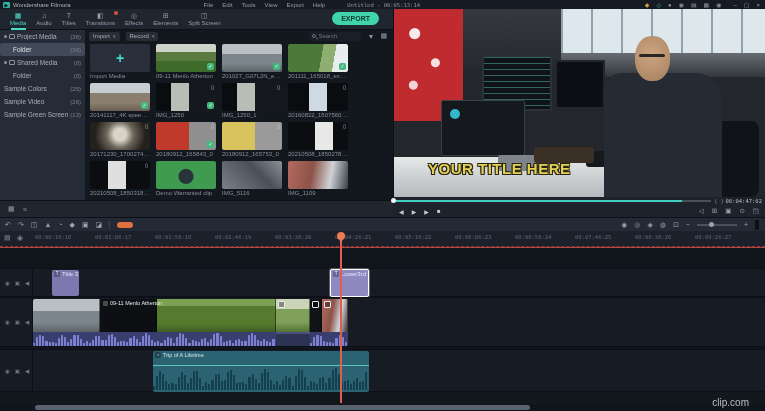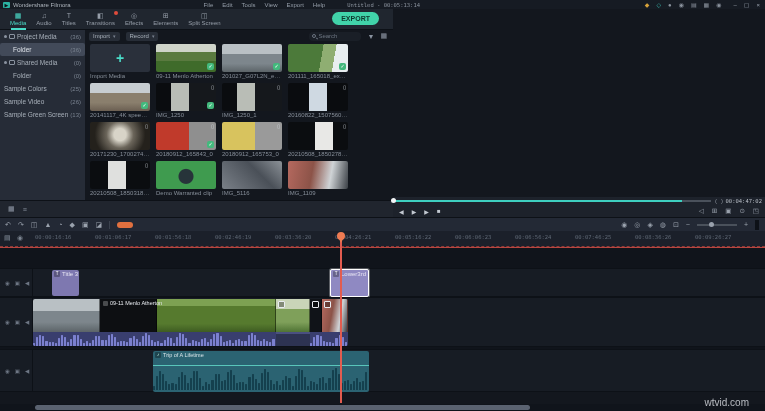--- a/index.html
+++ b/index.html
@@ -412,20 +412,35 @@
       </div>
       <div class="cell">
         <div class="thumb art-people">
           
           
         </div>
         <div class="flab">IMG_1109</div>
       </div>
   </div>
 
+  <div id="preview">
+    <div class="pv-windows"></div>
+    <div class="pv-underwin"></div>
+    <div class="pv-midwall"></div>
+    <div class="pv-wall"></div>
+    <div class="pv-monitor1"></div>
+    <div class="pv-monitor2"></div>
+    <div class="pv-chair"></div>
+    <div class="pv-desk"></div>
+    <div class="pv-laptop"></div>
+    <div class="pv-deskstuff"></div>
+    <div class="pv-body"></div>
+    <div class="pv-head"></div>
+    <div id="pv-title">YOUR TITLE HERE</div>
+  </div>
 
   <div id="seekrow">
     <div id="seektrack">
       <div id="seekprog" style="width: 91%;"></div>
       <div id="seekdot"></div>
     </div>
     <div id="seekmarks">
       <span>(</span>
         <span>)</span>
     </div>
@@ -721,14 +736,14 @@
     </div>
   </div>
 
   <div id="playhead"></div>
   <div id="playhead-pin"></div>
 
   <div id="hscroll">
     <div id="hthumb"></div>
   </div>
 
-  <div id="watermark">wtvid.com</div>
+  <div id="watermark">clip.com</div>
 </div>
 
 </body></html>

